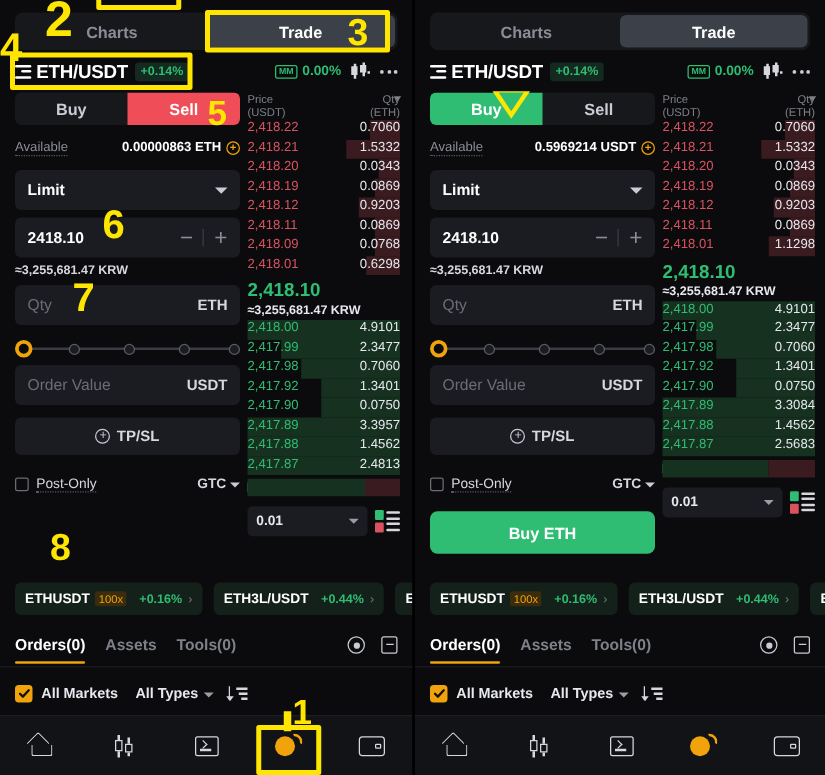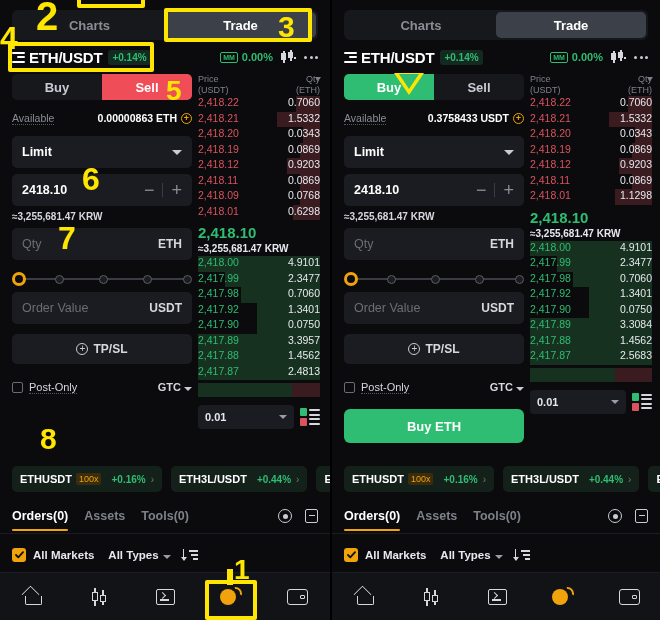--- a/index.html
+++ b/index.html
@@ -649,21 +649,21 @@
     </div>
 
     <div class="form">
       <div class="bsrow">
         <div class="bs buyon">Buy</div>
         <div class="bs">Sell</div>
       </div>
 
       <div class="availrow">
         <span class="availlbl">Available</span>
-        <span class="availval">0.3758433 USDT</span>
+        <span class="availval">0.5969214 USDT</span>
         <span class="plusc">+</span>
       </div>
 
       <div class="field">
         <span class="ftxt">Limit</span>
         <span class="caret"></span>
       </div>
 
       <div class="field">
         <span class="ftxt">2418.10</span>

